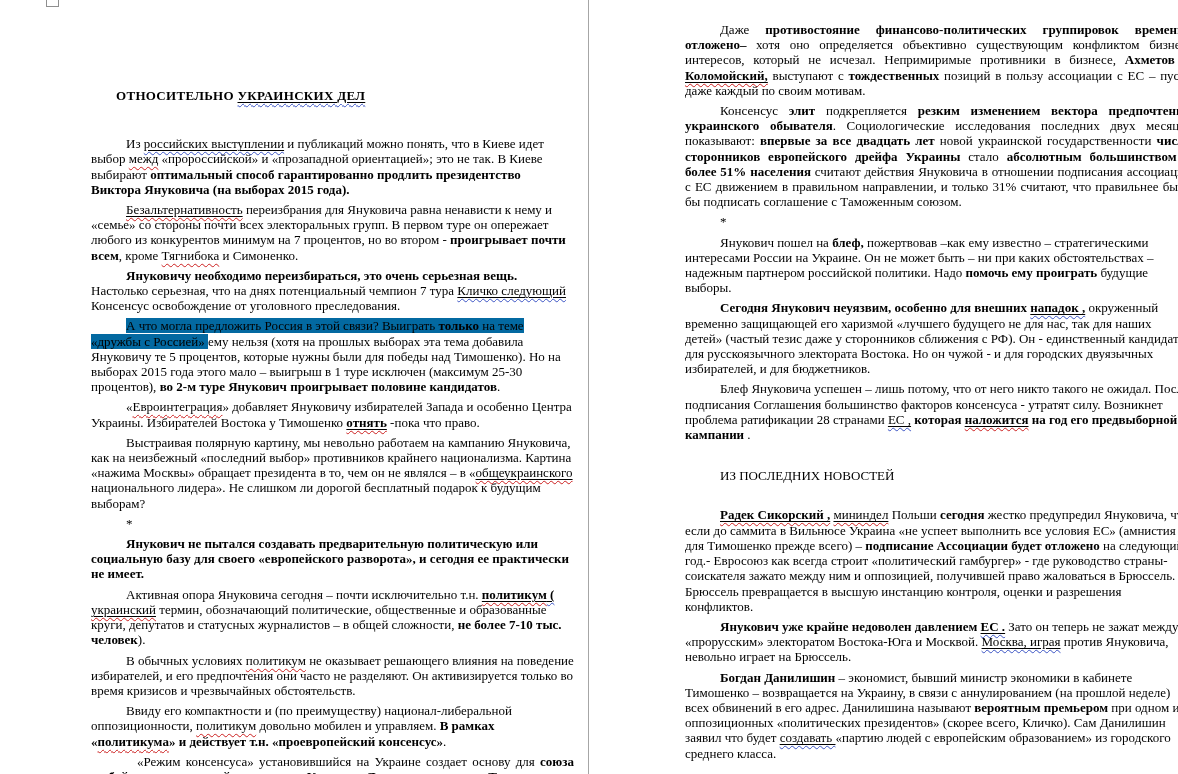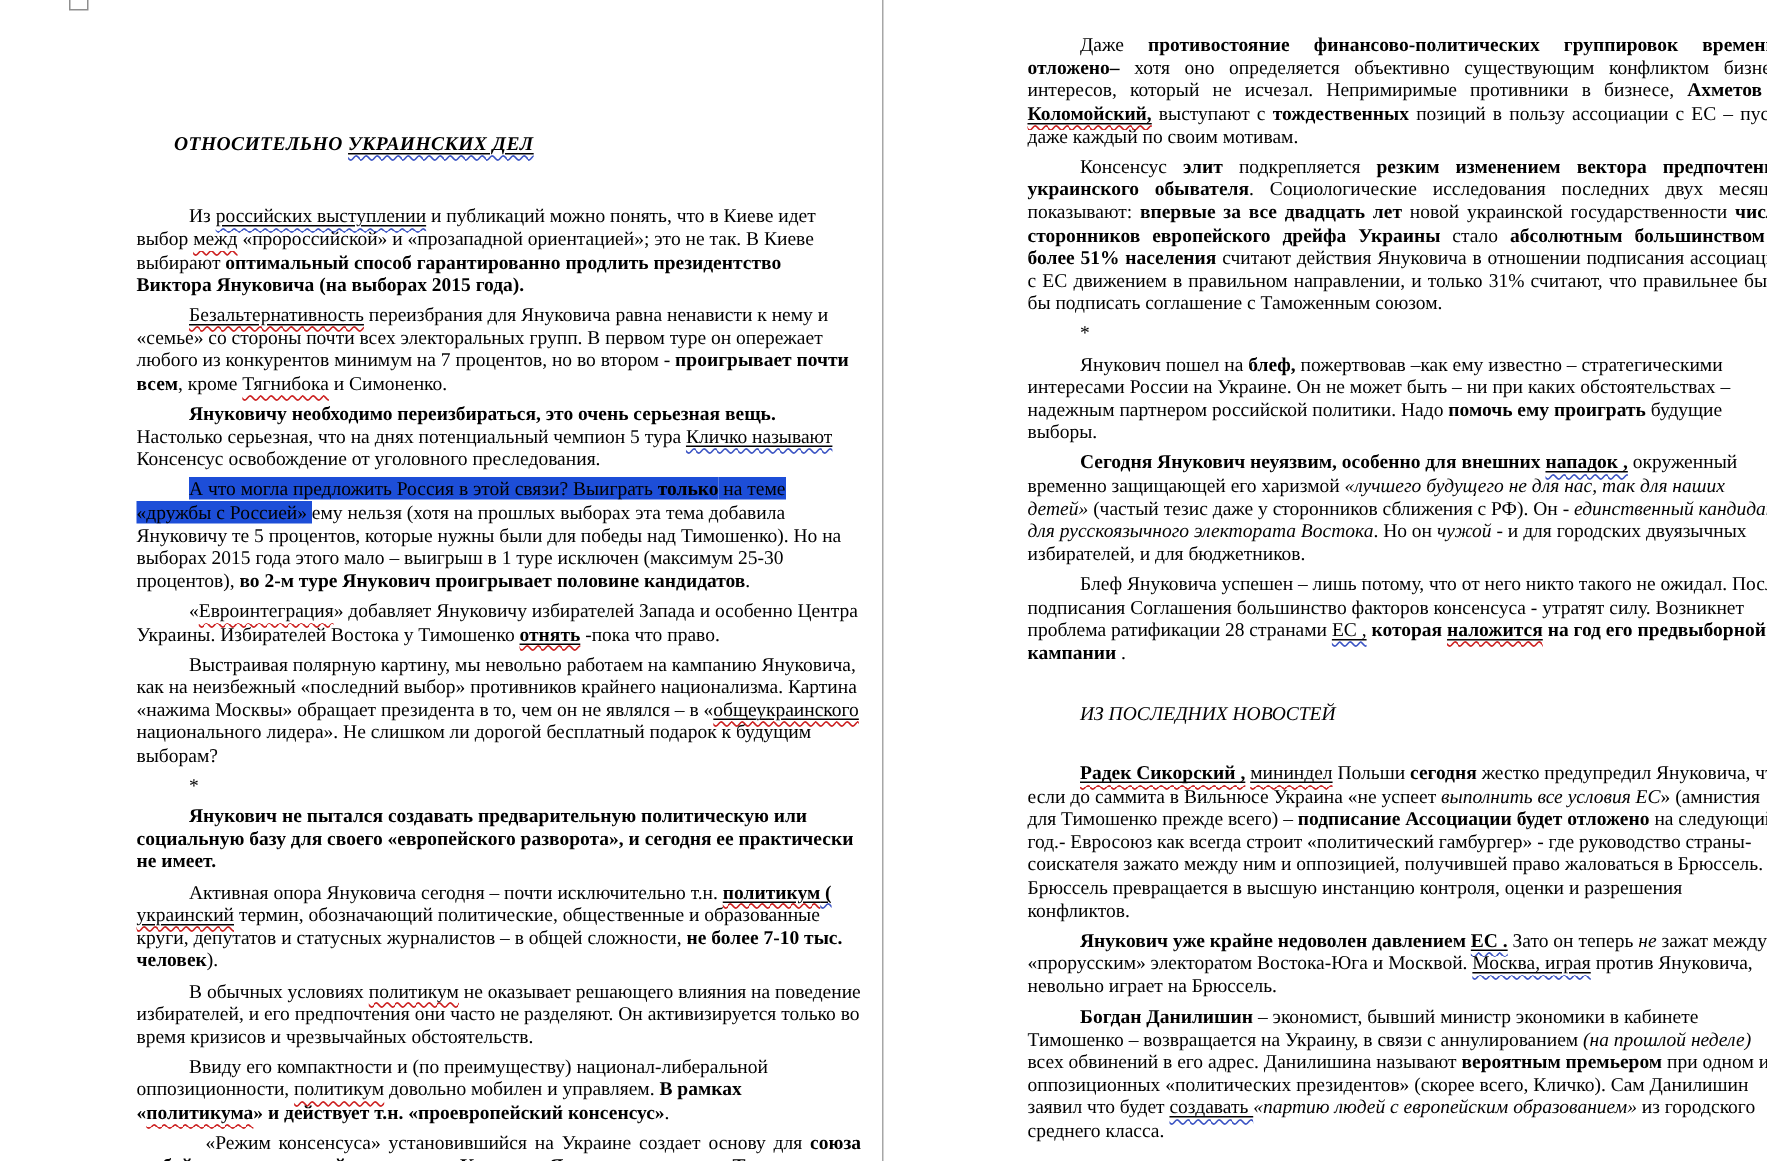--- a/index.html
+++ b/index.html
@@ -15,40 +15,40 @@
   .content{font-size:13px;line-height:15.2px;}
   #page1 .content{margin:0 28px 0 63px;}
   #page2 .content{padding-top:22px;margin:0 16px 0 68px;}
   .para{margin:0 0 5px 0;text-indent:35px;}
   .title{margin:88px 0 33px 0;text-indent:25px;letter-spacing:.3px;}
   .h2{margin:26px 0 24px 0;}
   .star{margin:2px 0 5px 0;}
   .jc{text-align:justify;}
   .ind2{text-indent:46px;}
   .b{font-weight:bold;}
-  .i{font-style:italic;}
+  .i{}
   .u{text-decoration:underline;text-decoration-thickness:1px;text-underline-offset:2px;}
   .sq-red{text-decoration:underline wavy #cc1f1f;text-decoration-thickness:1px;text-underline-offset:3px;}
   .sq-blue{text-decoration:underline wavy #3b54c4;text-decoration-thickness:1px;text-underline-offset:3px;}
-  .hl{background:#1d4ed8;}
+  .hl{background:#0369a1;}
   #artifact-marker{
     position:absolute;left:46px;top:-4px;width:11px;height:9px;
     background:#fff;border:1px solid #8f8f8f;
   }
 </style>
 </head>
 <body>
 
 <div id="page1" class="page">
   <div id="artifact-marker"></div>
   <div class="content">
       <p class="para title"><span class="b i">ОТНОСИТЕЛЬНО </span><span class="b i u"><span class="sq-blue">УКРАИНСКИХ  ДЕЛ</span></span></p>
       <p class="para"><span>Из </span><span class="u"><span class="sq-blue">российских  выступлении</span></span><span> и публикаций можно понять, что в Киеве идет выбор </span><span><span class="sq-red">межд</span></span><span> «пророссийской» и «прозападной ориентацией»; это не так. В Киеве выбирают </span><span class="b">оптимальный способ гарантированно продлить президентство Виктора Януковича (на выборах 2015 года).</span></p>
       <p class="para"><span class="u"><span class="sq-red">Безальтернативность</span></span><span> переизбрания для Януковича равна ненависти к нему и «семье» со стороны почти всех электоральных групп. В первом туре он опережает любого из конкурентов минимум на 7 процентов, но во втором - </span><span class="b">проигрывает почти всем</span><span>, кроме </span><span><span class="sq-red">Тягнибока</span></span><span> и Симоненко.</span></p>
-      <p class="para"><span class="b">Януковичу необходимо переизбираться, это очень серьезная вещь.</span><span> Настолько серьезная, что на днях потенциальный чемпион 5 тура </span><span class="u"><span class="sq-blue">Кличко  называют</span></span><span> Консенсус освобождение от уголовного преследования.</span></p>
+      <p class="para"><span class="b">Януковичу необходимо переизбираться, это очень серьезная вещь.</span><span> Настолько серьезная, что на днях потенциальный чемпион 7 тура </span><span class="u"><span class="sq-blue">Кличко  следующий</span></span><span> Консенсус освобождение от уголовного преследования.</span></p>
       <p class="para"><span class="hl">А что могла предложить Россия в этой связи?  Выиграть </span><span class="b hl">только</span><span class="hl"> на теме «дружбы с Россией» </span><span>ему нельзя (хотя на прошлых выборах эта тема добавила Януковичу те 5 процентов, которые нужны были для победы над Тимошенко).  Но на выборах 2015 года этого мало – выигрыш в 1 туре исключен (максимум 25-30 процентов), </span><span class="b">во 2-м туре Янукович проигрывает половине кандидатов</span><span>.</span></p>
       <p class="para"><span>«</span><span><span class="sq-red">Евроинтеграция</span></span><span>» добавляет Януковичу избирателей Запада и особенно Центра Украины. Избирателей Востока у Тимошенко </span><span class="b u"><span class="sq-red">отнять</span></span><span>  -пока что право.</span></p>
       <p class="para"><span>Выстраивая полярную картину, мы невольно работаем на кампанию Януковича, как на неизбежный «последний выбор» противников крайнего национализма. Картина «нажима Москвы» обращает президента в то, чем он не являлся – в «</span><span class="u"><span class="sq-red">общеукраинского</span></span><span> национального лидера». Не слишком ли дорогой бесплатный подарок к будущим выборам?</span></p>
       <p class="para star"><span>*</span></p>
       <p class="para"><span class="b">Янукович не пытался создавать предварительную политическую или социальную базу для своего «европейского разворота», и сегодня ее практически не имеет.</span></p>
       <p class="para"><span>Активная опора Януковича сегодня – почти исключительно т.н. </span><span class="b u"><span class="sq-red">политикум</span></span><span class="b u"><span class="sq-blue"> (</span></span><span> </span><span class="u"><span class="sq-red">украинский</span></span><span> термин, обозначающий политические, общественные и образованные круги, депутатов и статусных журналистов – в общей сложности, </span><span class="b">не более 7-10 тыс. человек</span><span>).</span></p>
       <p class="para"><span>В обычных условиях </span><span><span class="sq-red">политикум</span></span><span> не оказывает решающего влияния на поведение избирателей, и его предпочтения они часто не разделяют. Он активизируется только во время кризисов и чрезвычайных обстоятельств.</span></p>
       <p class="para"><span>Ввиду его компактности и (по преимуществу) национал-либеральной оппозиционности, </span><span><span class="sq-red">политикум</span></span><span> довольно мобилен и управляем.  </span><span class="b">В рамках «</span><span class="b"><span class="sq-red">политикума</span></span><span class="b">» и действует т.н. «проевропейский консенсус»</span><span>.</span></p>
       <p class="para jc ind2"><span>«Режим консенсуса» установившийся на Украине создает основу для </span><span class="b">союза любой оппозиционной силы от Кличко, </span><span class="b"><span class="sq-red">Яценюка</span></span><span class="b"> и даже Тимошенко с действующей властью</span></p>
     </div>

